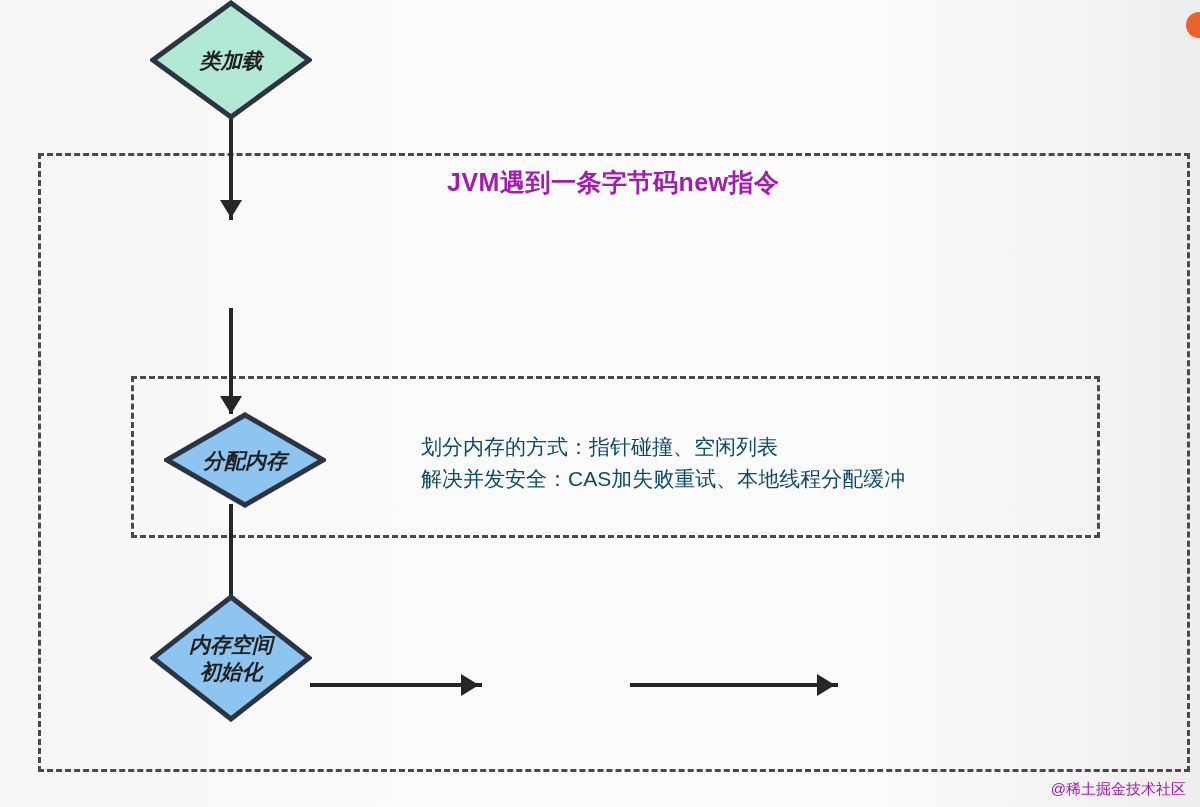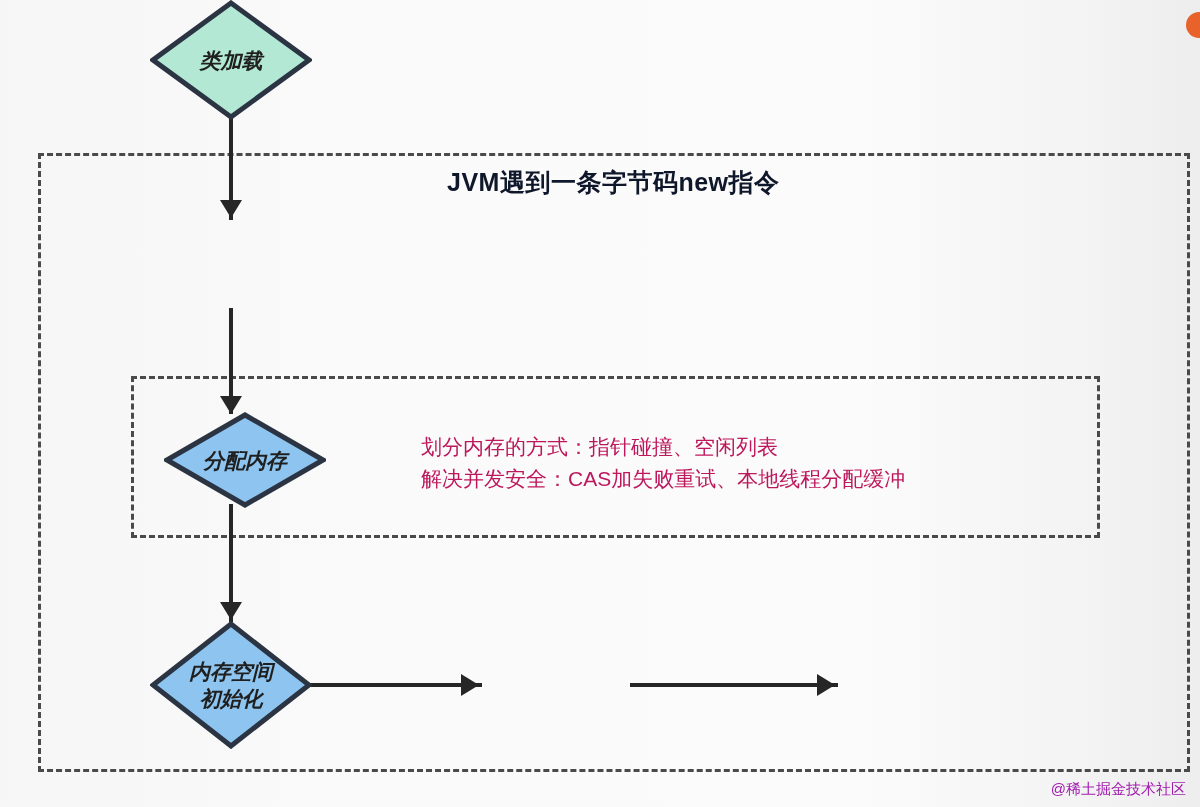--- a/index.html
+++ b/index.html
@@ -29,32 +29,32 @@
     box-sizing: border-box;
     background: transparent;
   }
   #outer-box { left: 38px; top: 153px; width: 1152px; height: 619px; }
   #inner-box { left: 131px; top: 376px; width: 969px; height: 162px; }
 
   
   .section-title {
     position: absolute;
     font-weight: bold;
-    color: #0f172a;
+    color: #a21caf;
     white-space: nowrap;
   }
   #jvm-title {
     left: 447px;
     top: 166px;
     font-size: 25px;
     letter-spacing: .5px;
   }
   .note-block {
     position: absolute;
-    color: #be185d;
+    color: #0c4a6e;
     font-size: 21px;
     line-height: 32px;
     white-space: nowrap;
   }
   #alloc-notes { left: 421px; top: 431px; }
 
   
   .node {
     position: absolute;
     display: flex;
@@ -74,21 +74,21 @@
     text-align: center;
     line-height: 27px;
     white-space: pre-line;
     pointer-events: none;
     font-style: italic;
   }
 
   #node-class-load  { left: 150px; top: 0px;   width: 162px; height: 120px; }
   #node-check-load  { left: 150px; top: 216px; width: 162px; height: 96px;  }
   #node-alloc-mem   { left: 164px; top: 412px; width: 162px; height: 96px;  }
-  #node-mem-init    { left: 150px; top: 621px; width: 162px; height: 128px; }
+  #node-mem-init    { left: 150px; top: 594px; width: 162px; height: 128px; }
   #node-setting     { left: 470px; top: 621px; width: 162px; height: 128px; }
   #node-obj-init    { left: 826px; top: 621px; width: 162px; height: 128px; }
   .v-line {
     position: absolute;
     width: 4px;
     background: #262626;
   }
   .h-line {
     position: absolute;
     height: 4px;

